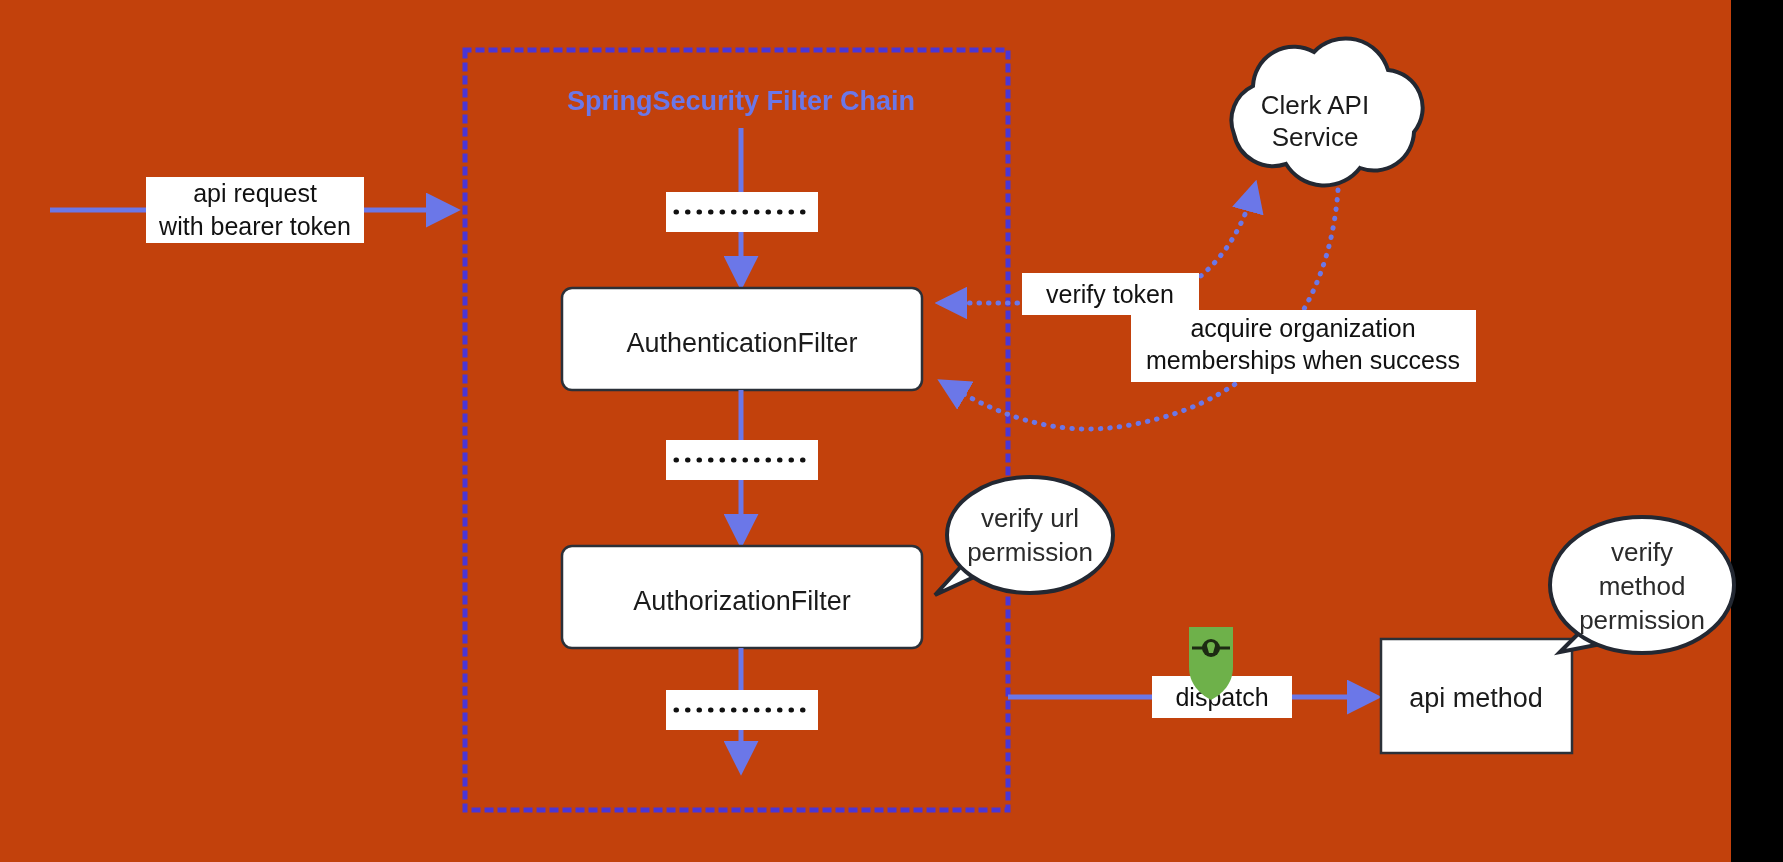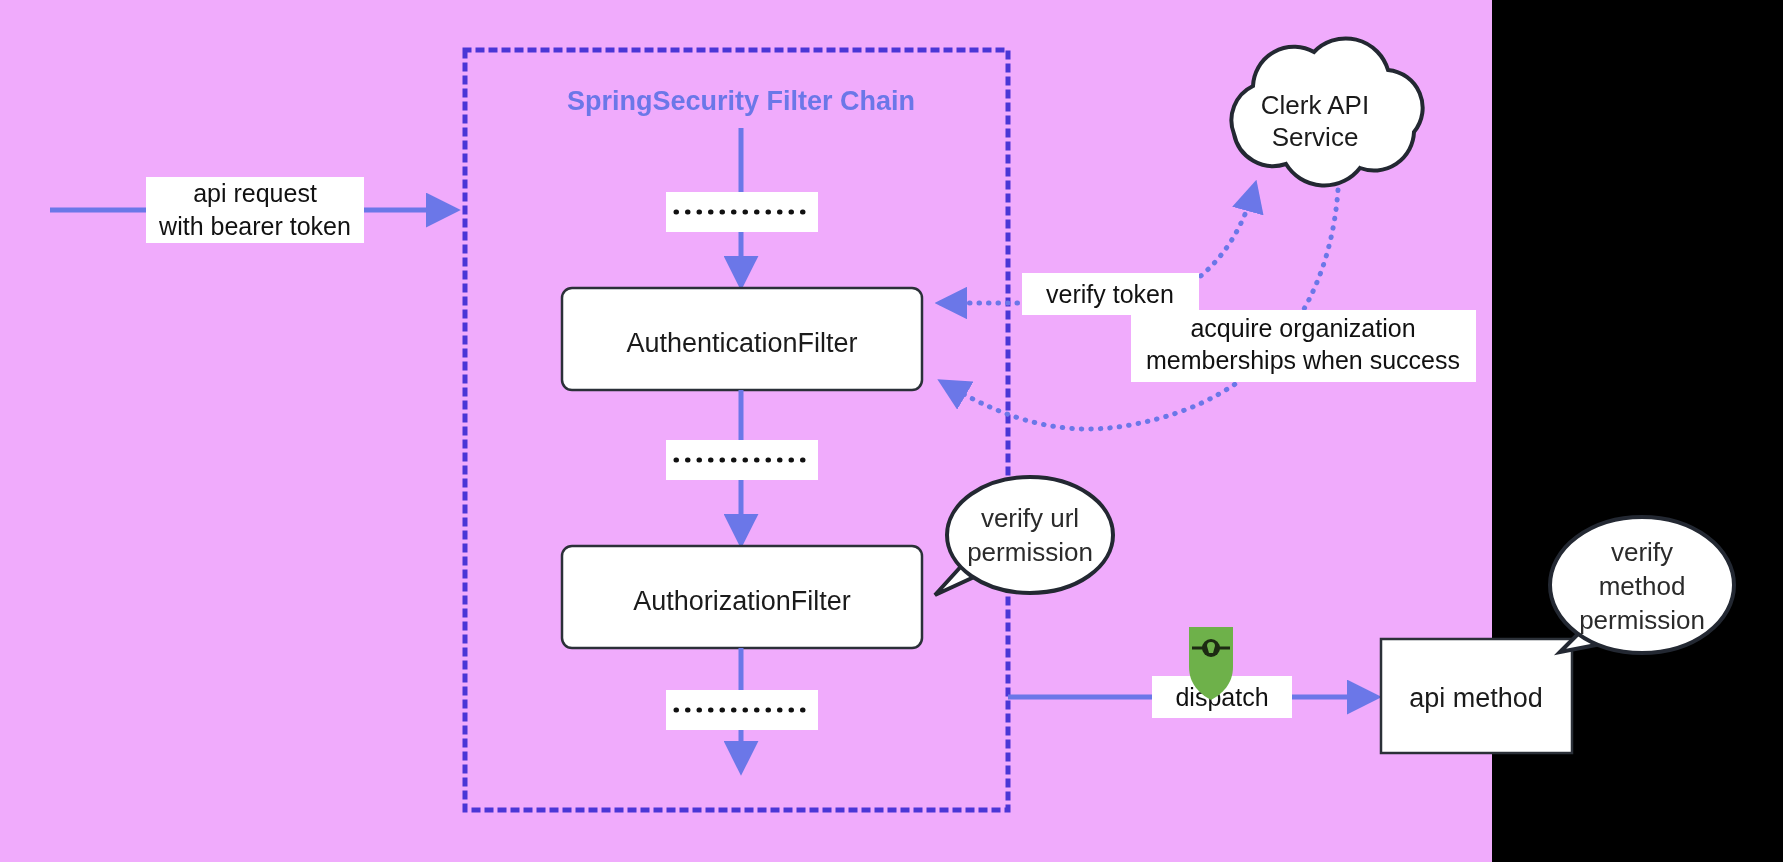--- a/index.html
+++ b/index.html
@@ -8,23 +8,23 @@
     background: #000000;
   }
   body {
     width: 1783px;
     height: 862px;
     overflow: hidden;
     font-family: "Liberation Sans", sans-serif;
   }
   #stage {
     position: relative;
-    width: 1492px;
+    width: 1731px;
     height: 862px;
-    background: #f0abfc;
+    background: #c2410c;
   }
   #diagram-svg {
     position: absolute;
     left: 0;
     top: 0;
     width: 1783px;
     height: 862px;
   }
   .node-label {
     font-family: "Liberation Sans", sans-serif;

